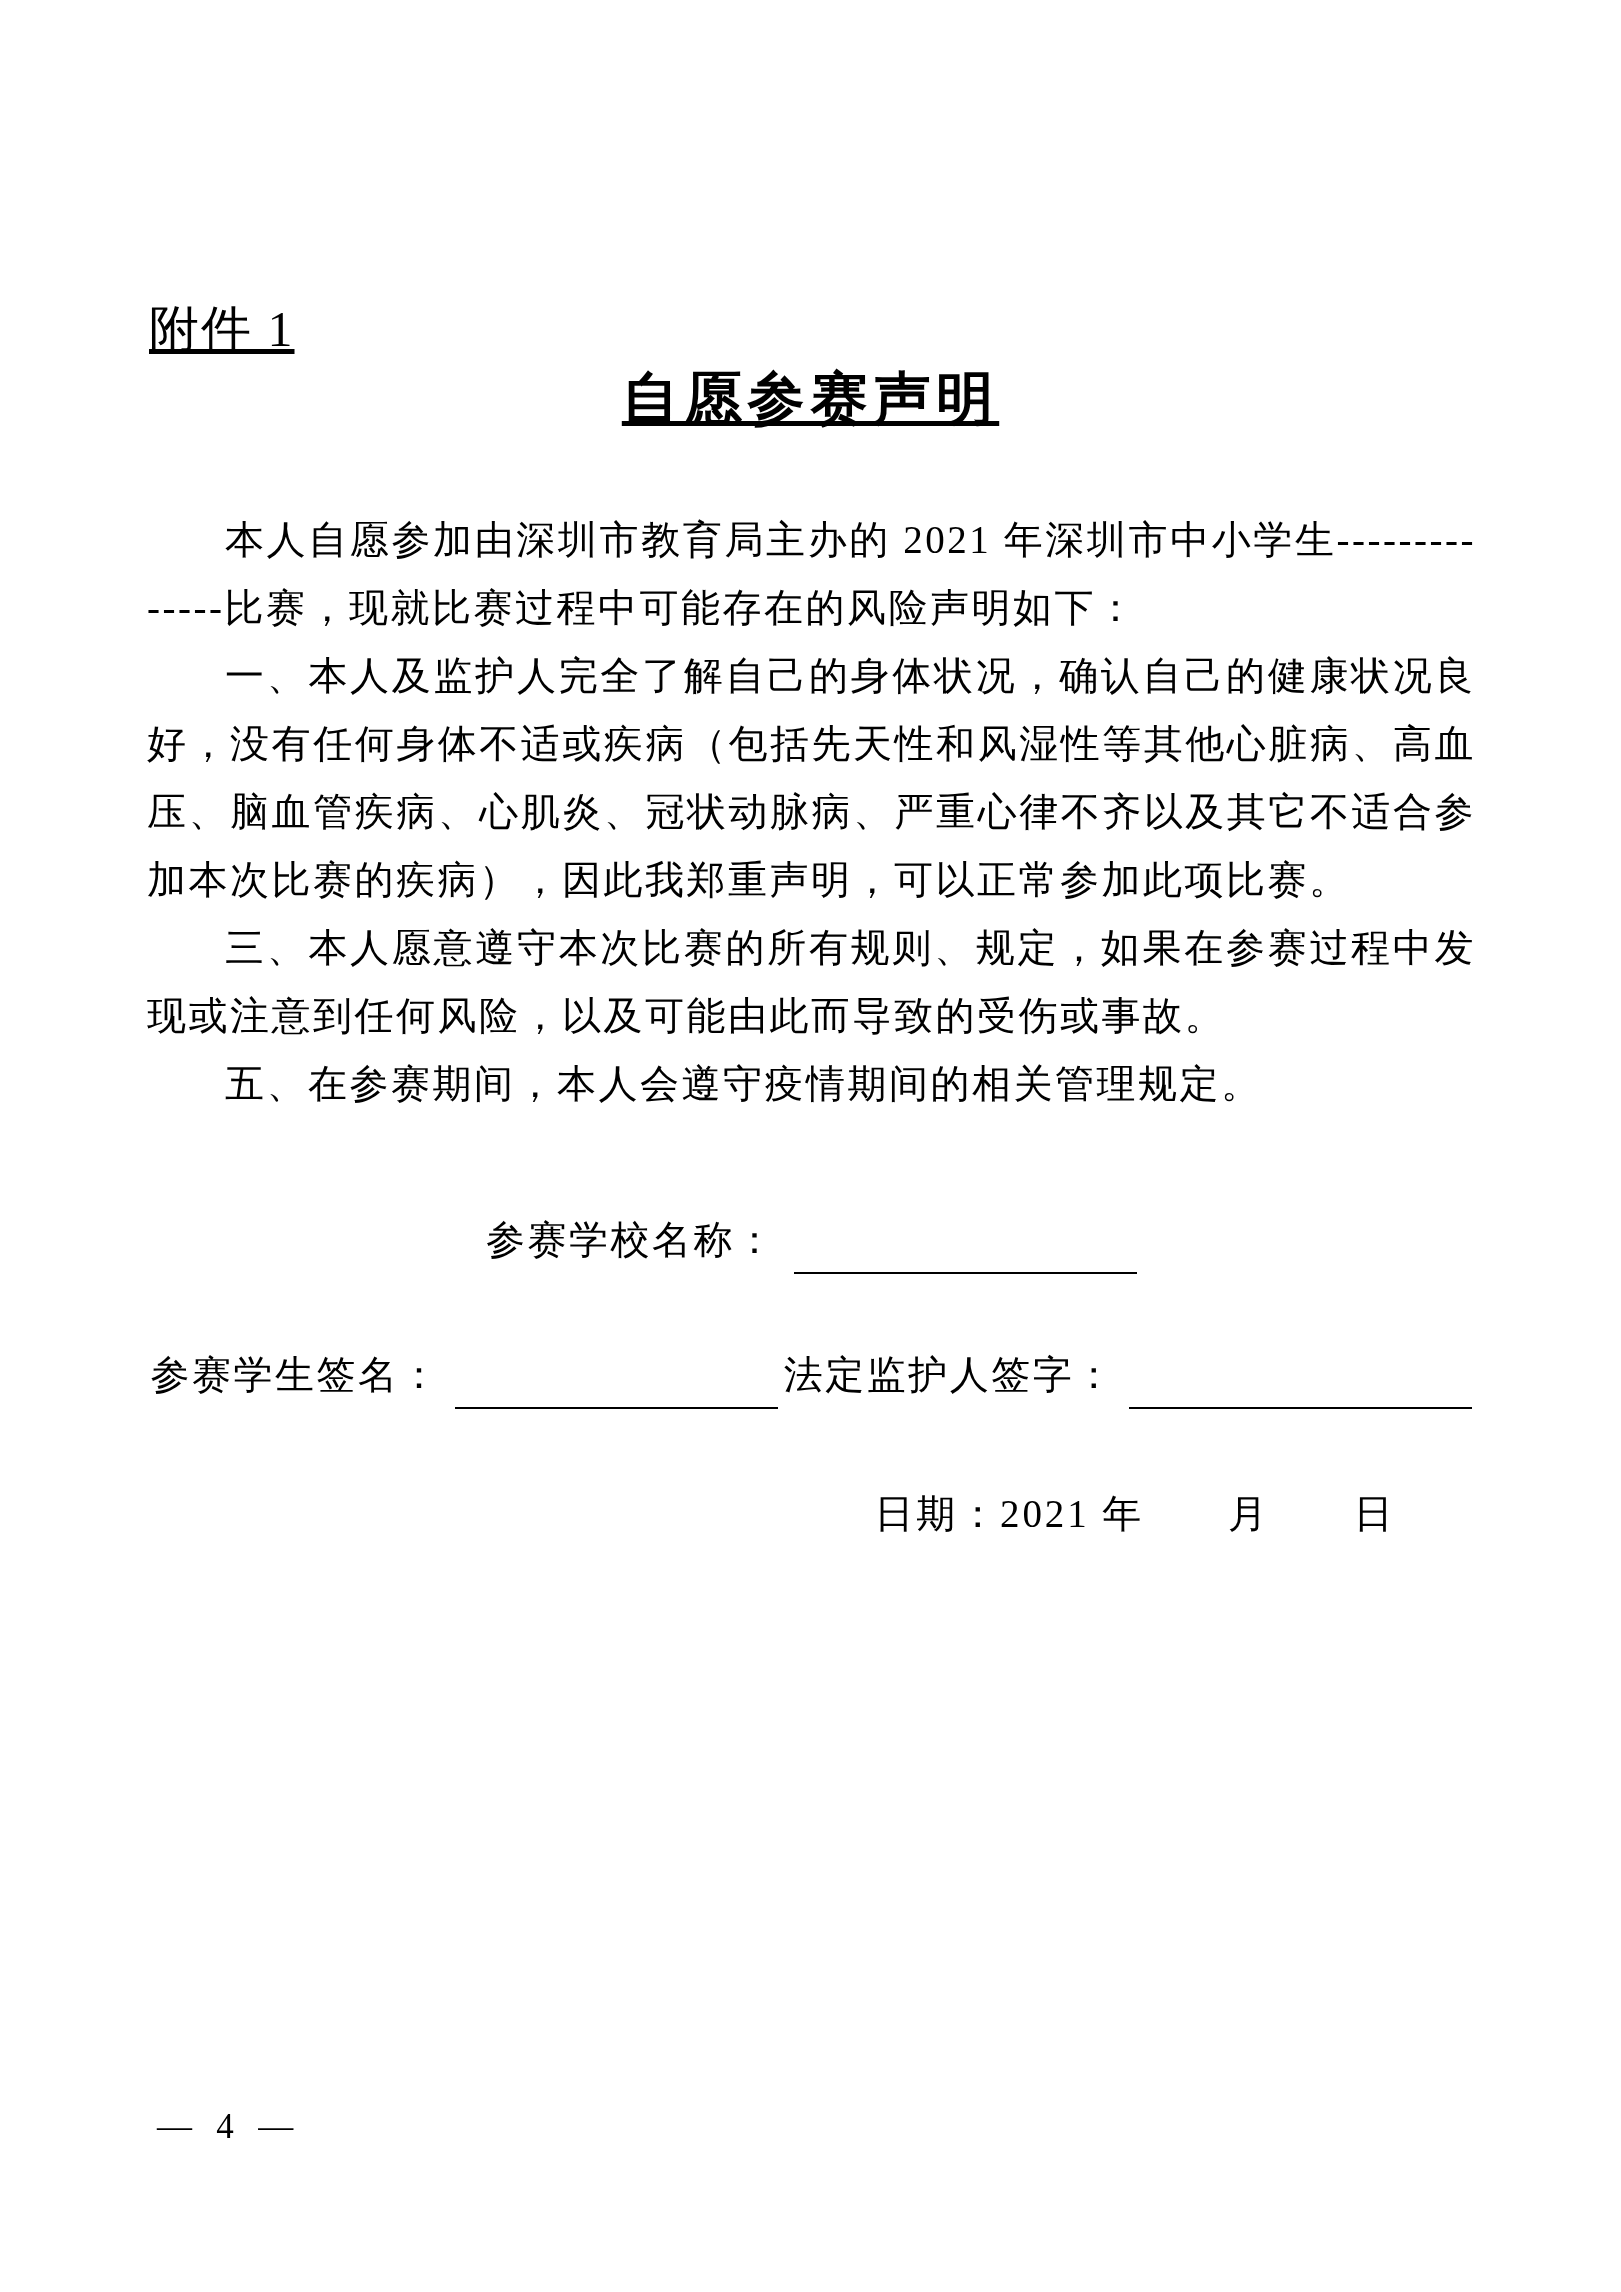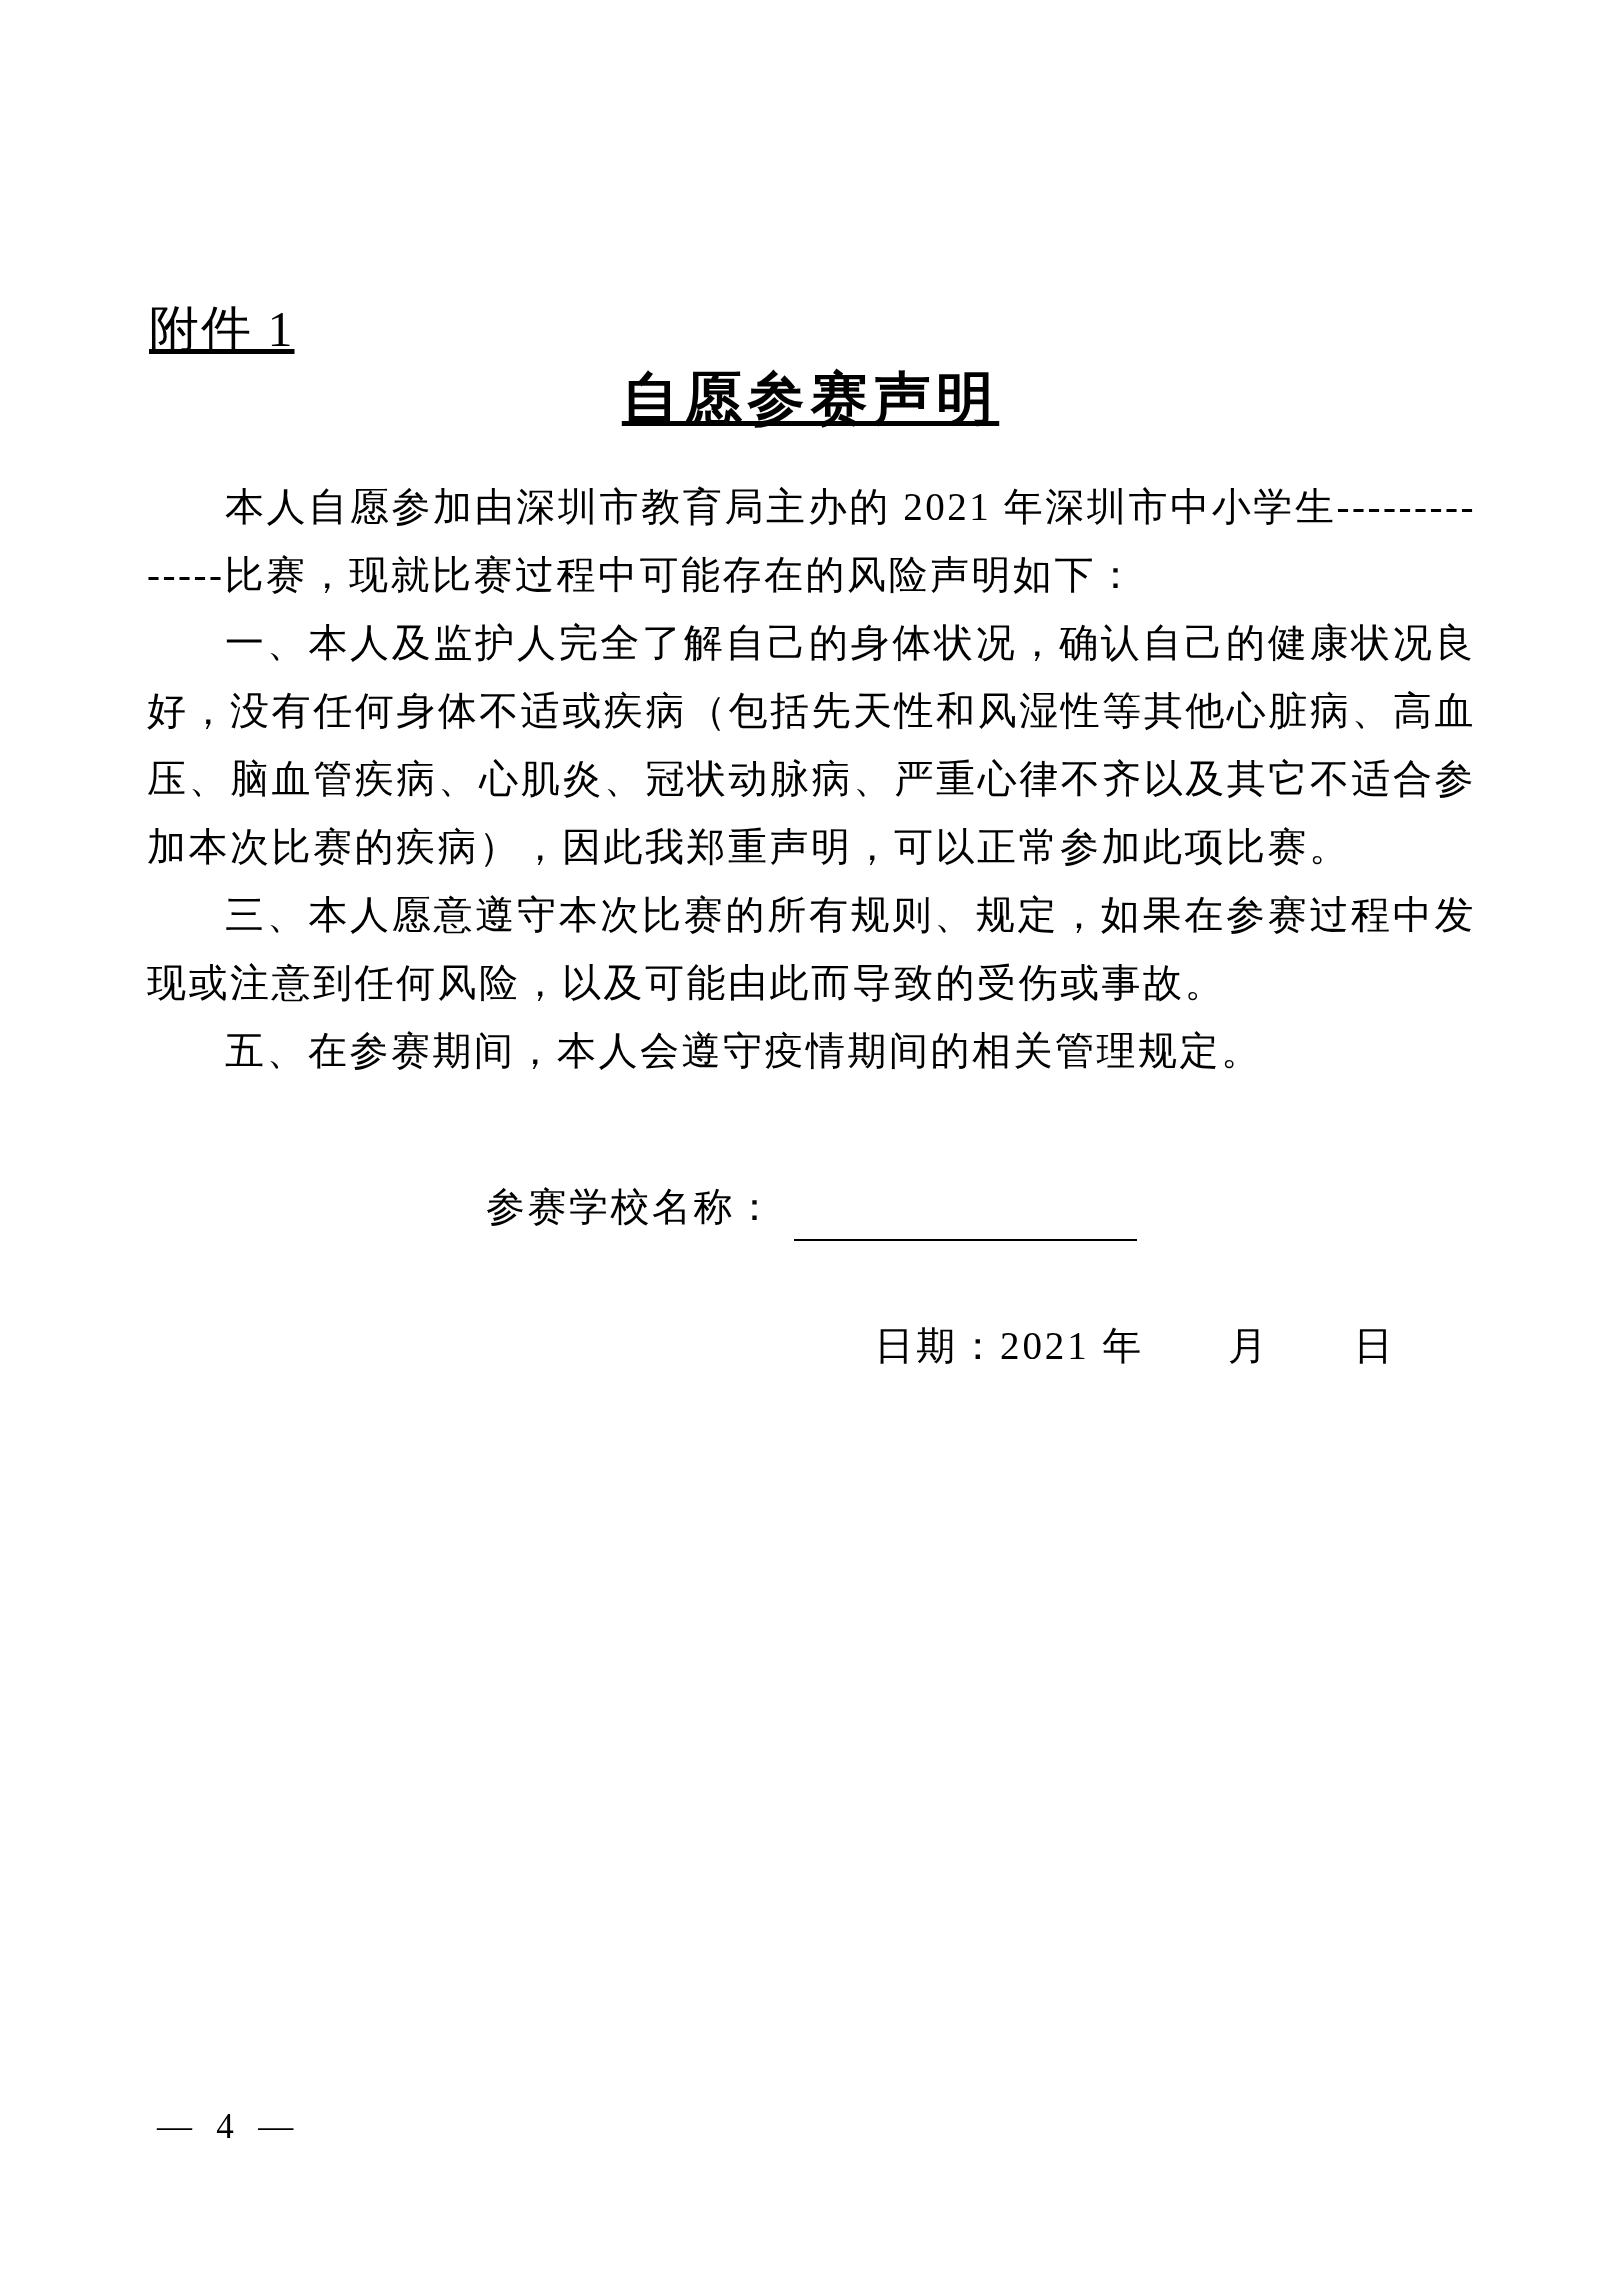--- a/index.html
+++ b/index.html
@@ -27,21 +27,21 @@
     margin: 0;
     text-align: center;
     font-size: 57px;
     font-weight: bold;
     letter-spacing: 5.9px;
     text-decoration: underline;
   }
   .doc-body {
     position: absolute;
     left: 147px;
-    top: 473px;
+    top: 506px;
     width: 1329px;
     font-size: 39px;
     line-height: 68px;
     letter-spacing: 2.5px;
     text-align: justify;
     text-justify: inter-ideograph;
   }
   .doc-body p {
     margin: 0;
     text-indent: 2em;
@@ -91,20 +91,23 @@
     <p>三、本人愿意遵守本次比赛的所有规则、规定，如果在参赛过程中发现或注意到任何风险，以及可能由此而导致的受伤或事故。</p>
 
 
     <p>五、在参赛期间，本人会遵守疫情期间的相关管理规定。</p>
 
 
     <div class="form-line school-line">
       <span>参赛学校名称：</span><span class="blank blank-school"></span>
     </div>
 
+    <div class="form-line sign-line">
+      <span>参赛学生签名：</span><span class="blank blank-student"></span><span class="guardian-label">法定监护人签字：</span><span class="blank blank-guardian"></span>
+    </div>
 
     <div class="form-line date-line">日期：2021 年　　月　　日</div>
 
   </div>
 
   <div class="footer">— 4 —</div>
 
 </div>
 
 

